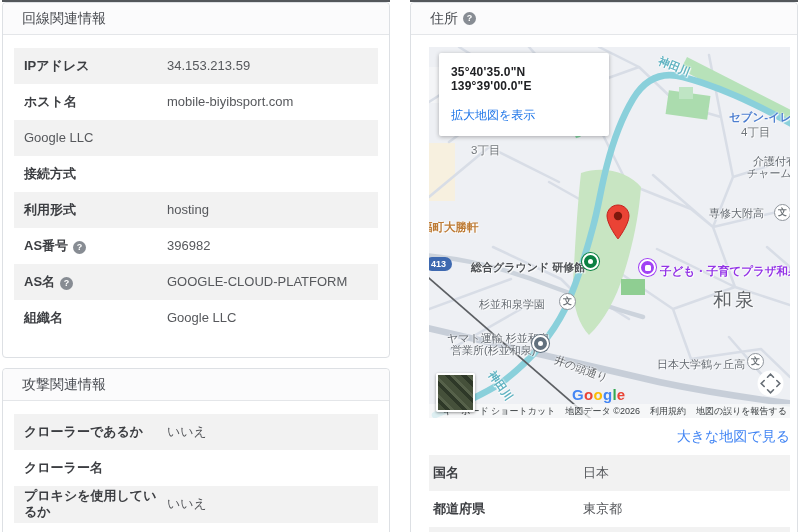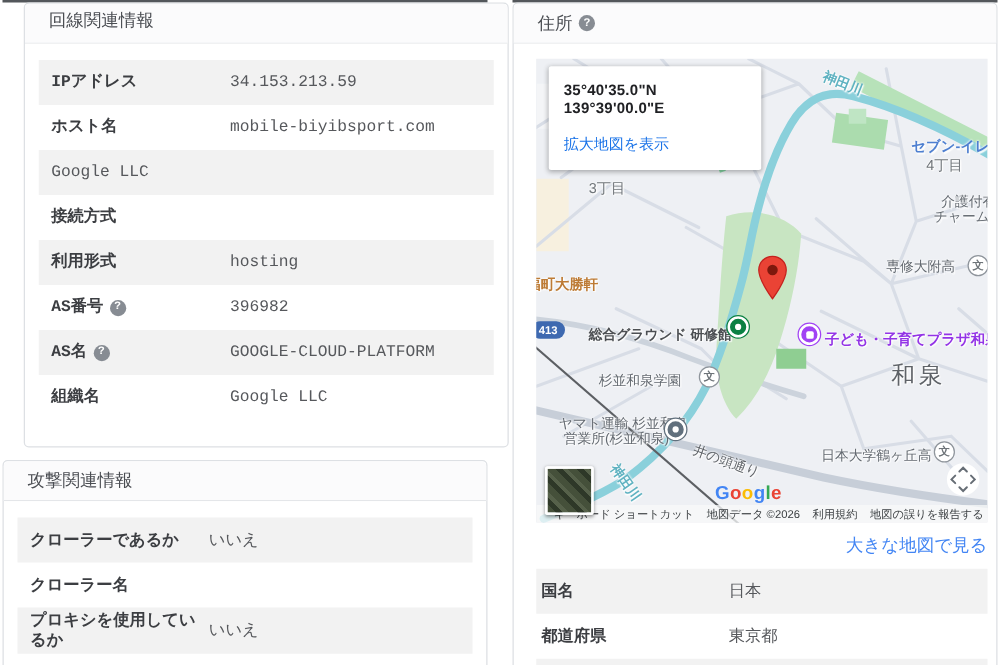--- a/index.html
+++ b/index.html
@@ -9,41 +9,41 @@
     background: #fff; font-family: "Liberation Sans", sans-serif;
   }
   .col-strip { position: absolute; top: 0; height: 2px; background: #53575b; }
   #strip-left  { left: 2px;  width: 388px; }
   #strip-right { left: 410px; width: 388px; }
 
   .panel {
     position: absolute; width: 388px; background: #fff;
     border: 1px solid #dde0e4; border-radius: 4px;
   }
-  #panel-line    { left: 19px;   top: 2px;   height: 356px; font-family: Liberation Mono, monospace; }
+  #panel-line    { left: 2px;   top: 2px;   height: 356px; }
   #panel-attack  { left: 2px;   top: 368px; height: 176px; }
   #panel-address { left: 410px; top: 2px;   height: 562px; }
 
   .panel-header {
     height: 32px; line-height: 31px; padding: 0 19px;
     background: #fbfbfc; border-bottom: 1px solid #e4e6e9;
     font-size: 14px; color: #4a4d52; border-radius: 4px 4px 0 0;
     display: flex; align-items: center; gap: 5px;
   }
   .panel-body { padding: 13px 11px 20px; }
   #panel-address .panel-body { padding: 12px 7px 0 18px; }
 
   .info-row {
     display: flex; align-items: center; min-height: 36px;
     padding: 2px 10px; font-size: 13px; line-height: 1.25;
   }
   .info-row.odd { background: #f2f2f2; }
   .row-label {
     width: 143px; flex-shrink: 0; font-weight: bold; color: #3c3e42;
-    display: flex; align-items: center; gap: 5px;
+    display: flex; align-items: flex-end; gap: 5px;
   }
   .row-value { color: #56585c; word-break: break-all; }
   #address-rows .info-row { padding: 2px 4px; }
   #address-rows .row-label { width: 150px; }
 
   .help-icon {
     display: inline-flex; width: 13px; height: 13px; border-radius: 50%;
     background: #878c93; color: #fff; font-size: 9px; font-weight: bold;
     align-items: center; justify-content: center; flex-shrink: 0; cursor: pointer;
   }

